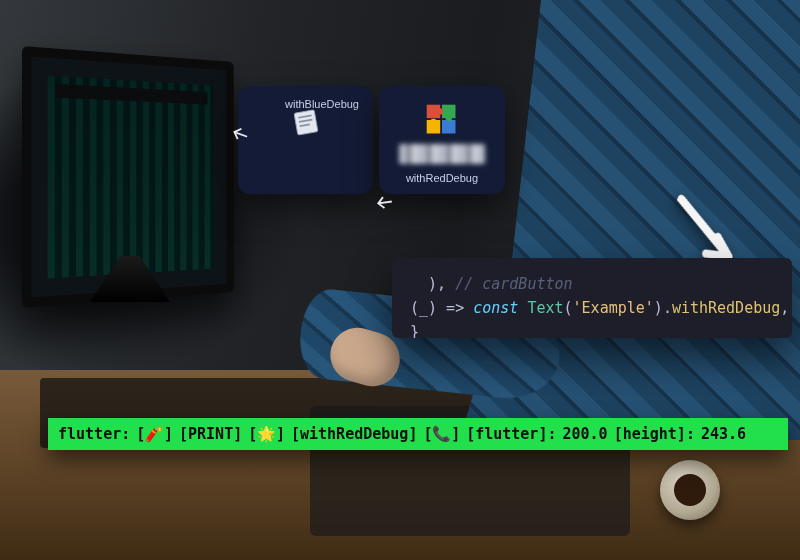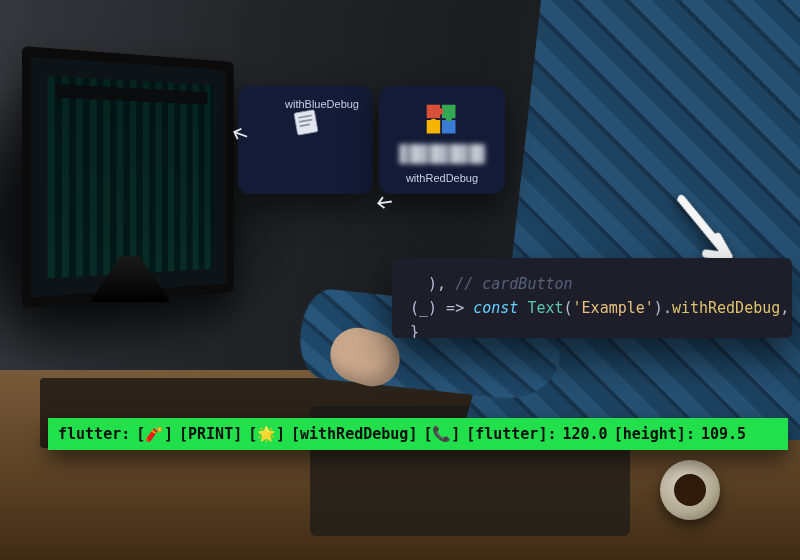--- a/index.html
+++ b/index.html
@@ -273,21 +273,21 @@
     <span class="gap"></span>
   <span class="seg">[</span>
   <span class="seg">📞</span>
   <span class="seg">]</span>
     <span class="gap"></span>
   <span class="seg">[</span>
   <span class="seg">flutter</span>
   <span class="seg">]</span>
   <span class="seg">:</span>
     <span class="gap"></span>
-  <span class="seg">120.0</span>
+  <span class="seg">200.0</span>
     <span class="gap"></span>
   <span class="seg">[</span>
   <span class="seg">height</span>
   <span class="seg">]</span>
   <span class="seg">:</span>
     <span class="gap"></span>
-  <span class="seg">109.5</span>
+  <span class="seg">243.6</span>
 </div>
 
 </body></html>

